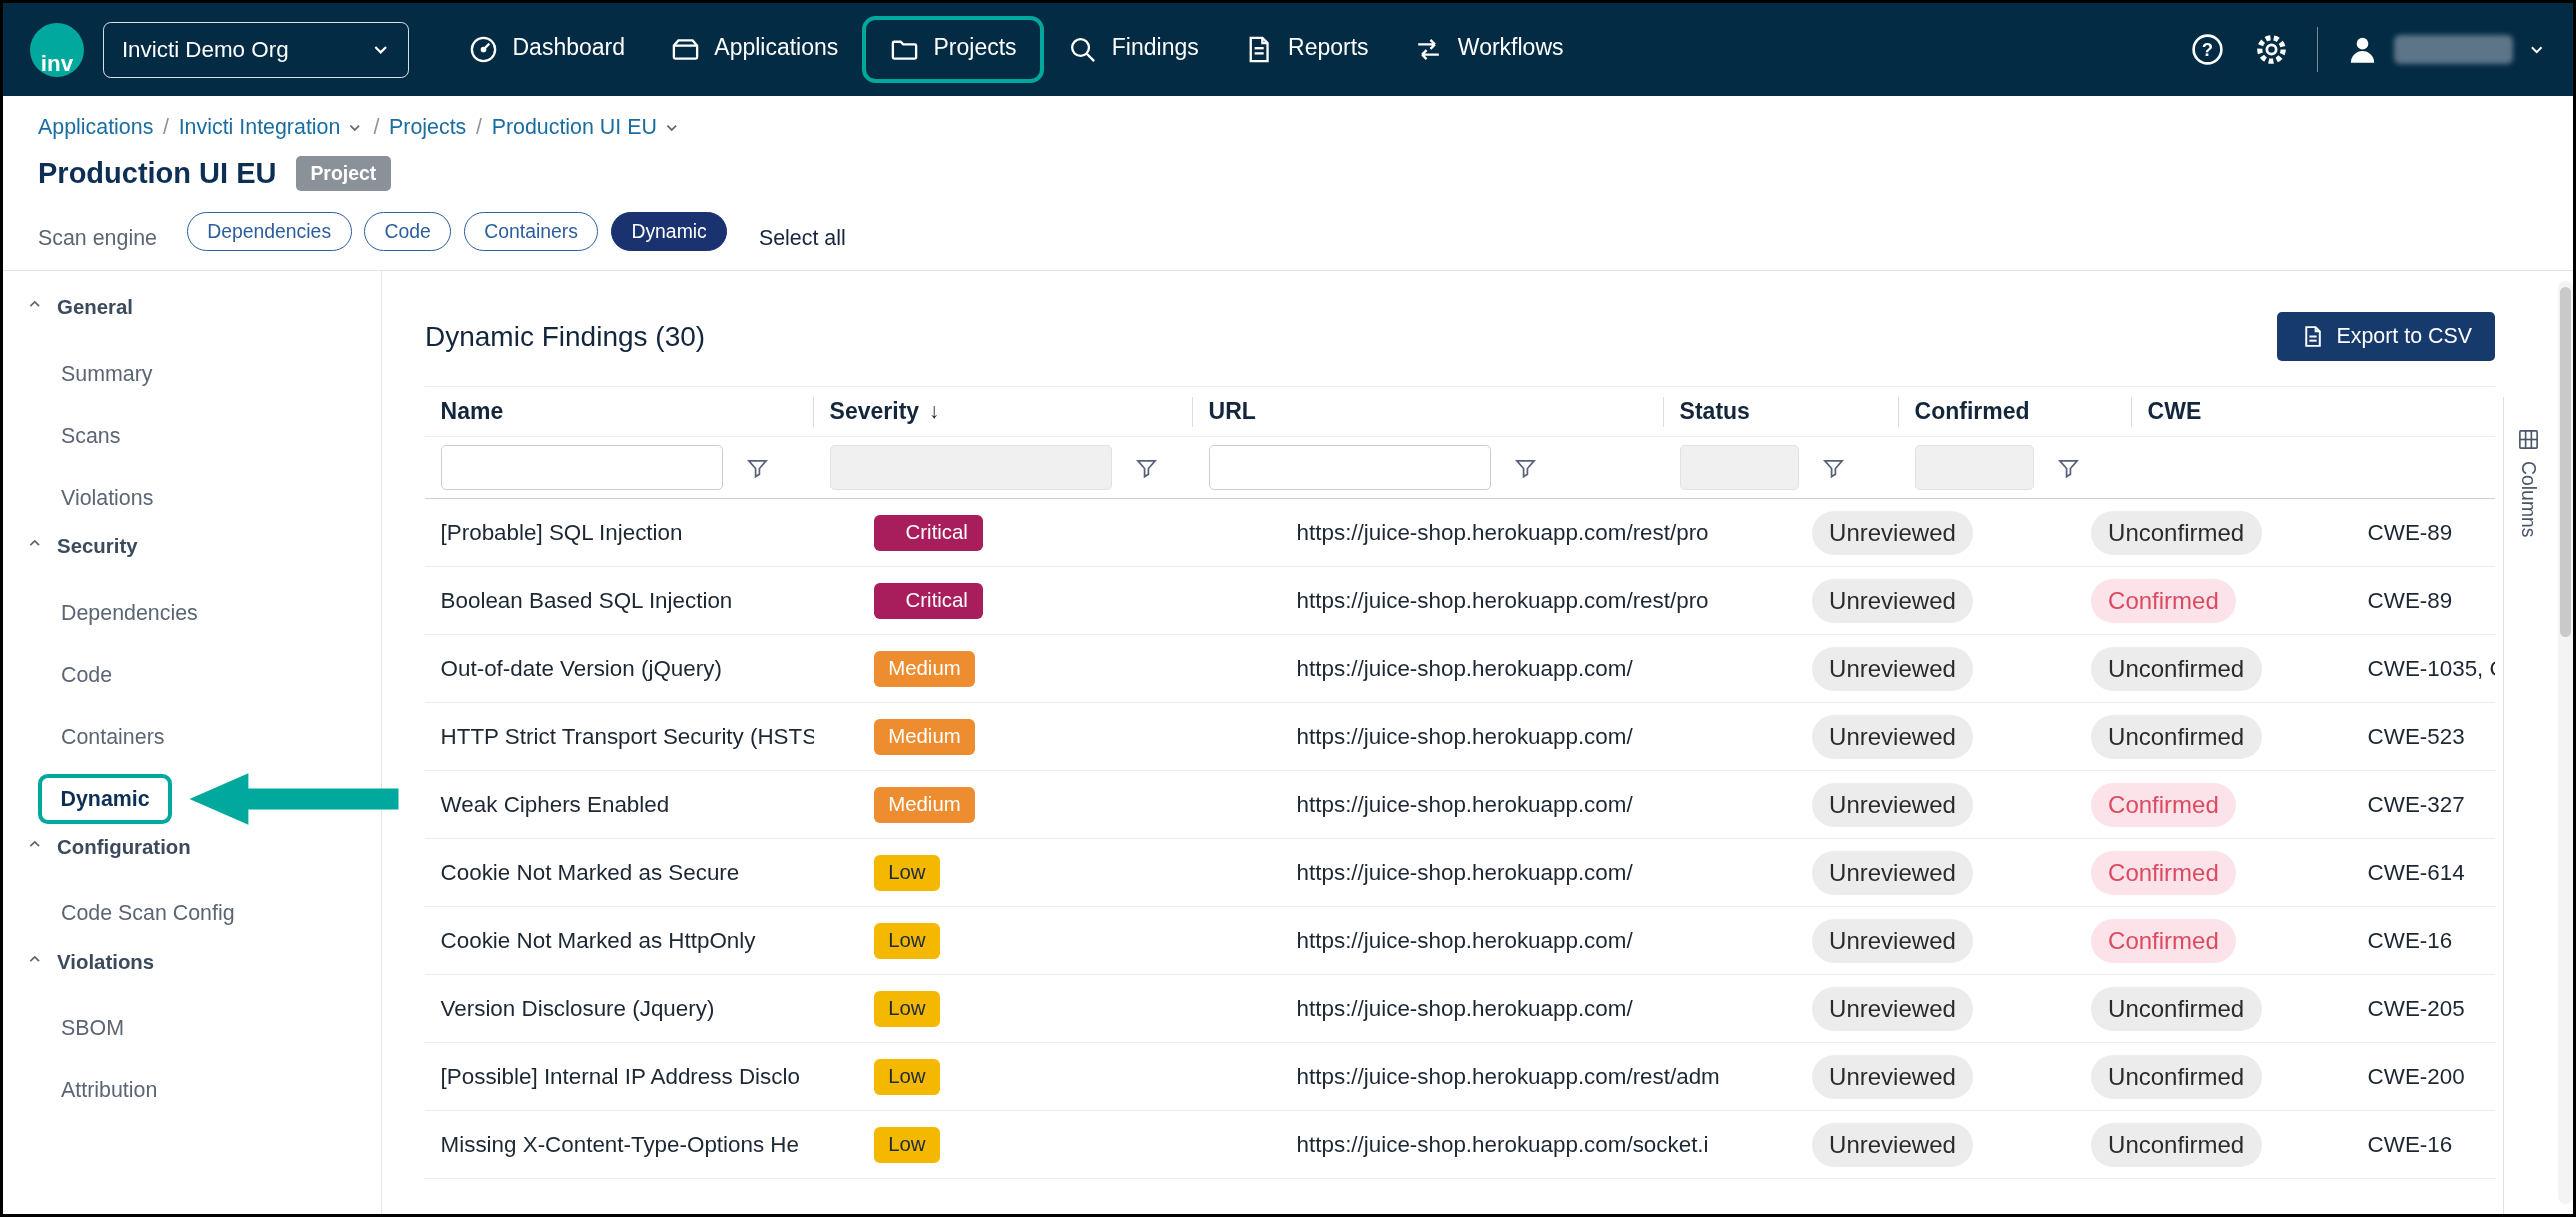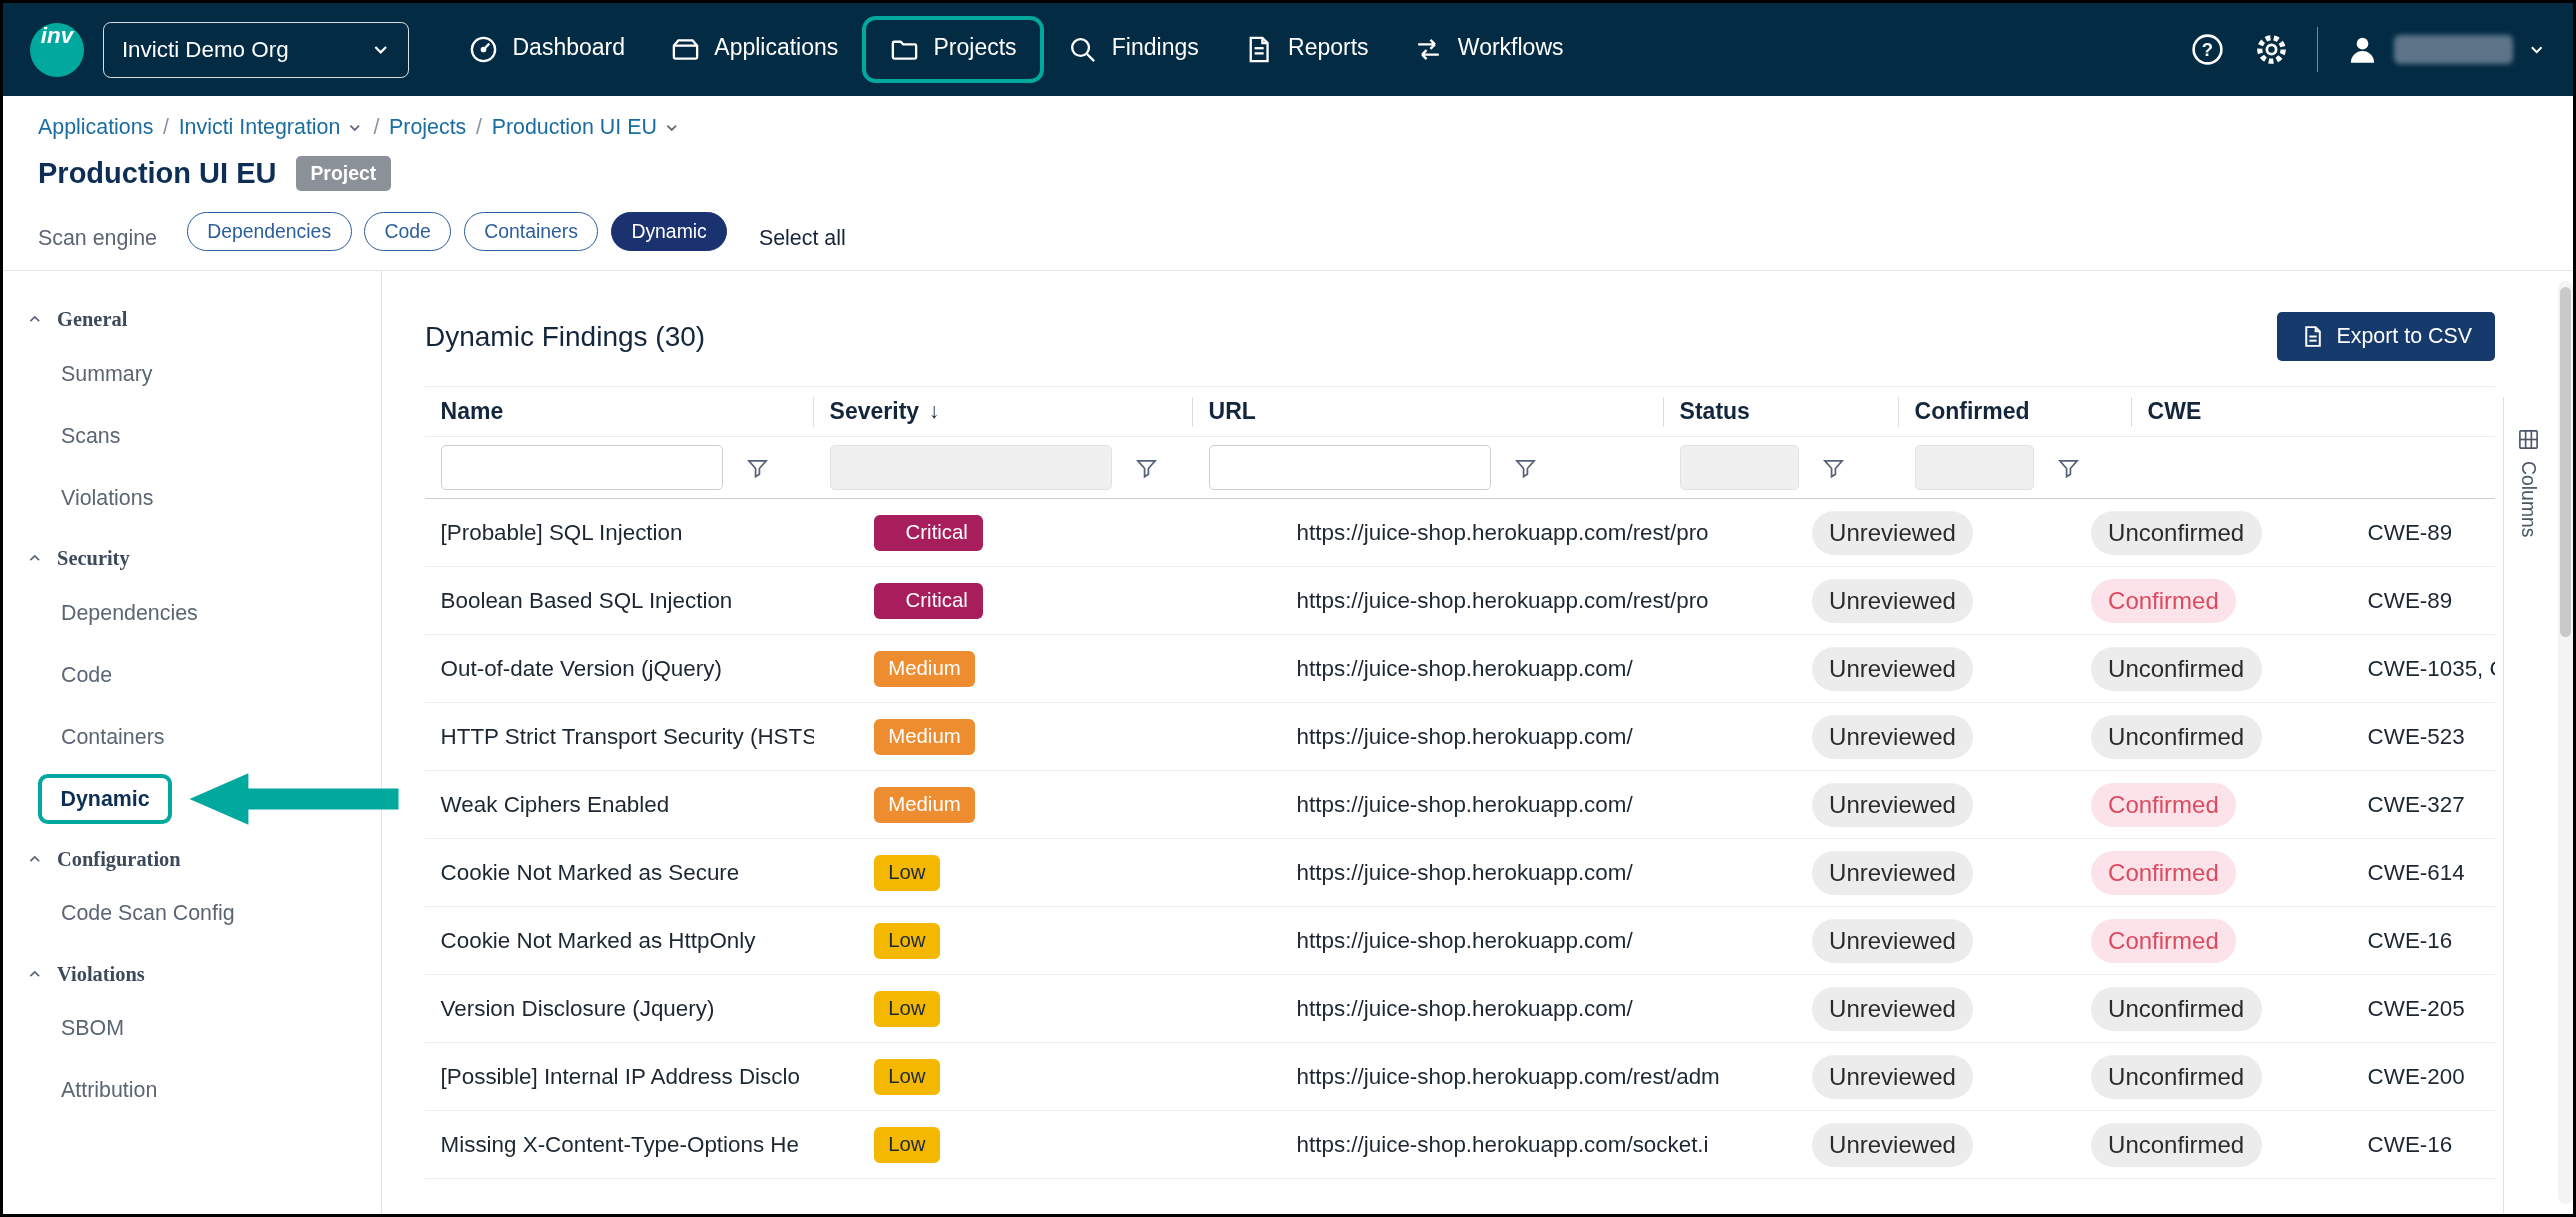--- a/index.html
+++ b/index.html
@@ -9,21 +9,21 @@
     --neutral-bg:#ececec; --confirmed-bg:#fbe3e9; --confirmed-text:#dc4a60;
     --dark-text:#16243d; --muted-text:#5b6573; --border:#e4e4e4;
   }
   *{box-sizing:border-box;margin:0;padding:0;}
   body{font-family:"Liberation Sans",sans-serif;background:#fff;}
   .frame{width:2576px;height:1217px;border:3.9px solid #000;background:#fff;overflow:hidden;display:flex;flex-direction:column;}
 
   
   .navbar{height:93px;flex:0 0 93px;background:var(--navy);display:flex;align-items:center;padding:0 27px;color:#fff;}
   .nav-left{display:flex;align-items:center;flex:1;min-width:0;}
-  .logo{width:54px;height:54px;border-radius:50%;background:var(--teal);display:flex;align-items:flex-start;justify-content:center;font-style:italic;font-weight:700;font-size:22.4px;color:#fff;flex:0 0 54px;}
+  .logo{width:54px;height:54px;border-radius:50%;background:var(--teal);display:flex;align-items:flex-end;justify-content:center;font-weight:700;font-size:22.4px;color:#fff;flex:0 0 54px;}
   .org-select{margin-left:19.4px;min-width:306px;height:56px;border:1px solid rgba(255,255,255,.85);border-radius:7.8px;background:transparent;color:#fff;font-size:22.4px;font-family:inherit;display:flex;align-items:center;justify-content:space-between;padding:0 17.5px;cursor:pointer;}
   .nav-items{display:flex;align-items:center;margin-left:41px;gap:9.7px;}
   .nav-item{display:flex;align-items:flex-start;gap:13.6px;font-size:23px;color:#fff;padding:11.7px 17.5px;cursor:pointer;white-space:nowrap;background:none;border:none;font-family:inherit;}
   .annotation-ring{border:4.9px solid var(--teal);border-radius:13.6px;padding:1.9px 5.8px;margin:0 -3.9px;}
   .icon svg{display:block;}
   .nav-right{display:flex;align-items:center;gap:27px;}
   .nav-icon-btn{background:none;border:none;cursor:pointer;padding:0;display:flex;}
   .nav-divider{width:1px;height:45px;background:rgba(255,255,255,.45);}
   .user-menu{display:flex;align-items:center;gap:13.6px;cursor:pointer;}
   .redacted{width:119px;height:29px;border-radius:5.8px;background:#5d7588;filter:blur(2.9px);}
@@ -39,21 +39,21 @@
   .scan-row{display:flex;align-items:flex-end;margin:21.4px 0 19.4px 0;gap:22px;}
   .scan-label{font-size:21.4px;color:var(--muted-text);margin-right:7.8px;}
   .scan-pill{height:39px;padding:0 19.4px;border-radius:971px;border:1px solid var(--pill-blue);background:#fff;color:var(--pill-blue);font-size:19.4px;font-family:inherit;cursor:pointer;}
   .scan-pill.active{background:var(--pill-active);border-color:var(--pill-active);color:#fff;}
   .select-all{font-size:21.4px;font-weight:500;color:var(--dark-text);margin-left:9.7px;cursor:pointer;}
 
   
   .body-wrap{flex:1;display:flex;min-height:0;}
   .sidebar{flex:0 0 379px;border-right:1px solid var(--border);padding:25px 0 0 23px;overflow:visible;}
   .side-section{margin-bottom:5.8px;}
-  .side-section-header{display:flex;align-items:center;gap:13.6px;height:47px;cursor:pointer;font-family:Liberation Serif, serif;}
+  .side-section-header{display:flex;gap:13.6px;height:47px;cursor:pointer;}
   .side-section-title{font-size:20.4px;font-weight:700;color:#3d4a5c;}
   .side-item{height:62px;display:flex;align-items:center;padding-left:35px;font-size:21.4px;color:var(--muted-text);cursor:pointer;position:relative;}
   .side-item.active .side-label{border:4.9px solid var(--teal);border-radius:9.7px;padding:8.7px 18.5px;margin-left:-23px;color:#0d2f55;font-weight:700;}
   .annotation-arrow{display:none;position:absolute;left:163px;top:50%;transform:translateY(-50%);z-index:6;line-height:0;}
   .side-item.active .annotation-arrow{display:block;}
   .annotation-arrow svg{fill:var(--teal);}
 
   .content{flex:1;position:relative;min-width:0;}
   .content-head{display:flex;align-items:center;justify-content:space-between;margin:41px 78px 0 43px;}
   .content-title{font-size:28px;font-weight:500;color:#13263c;}

